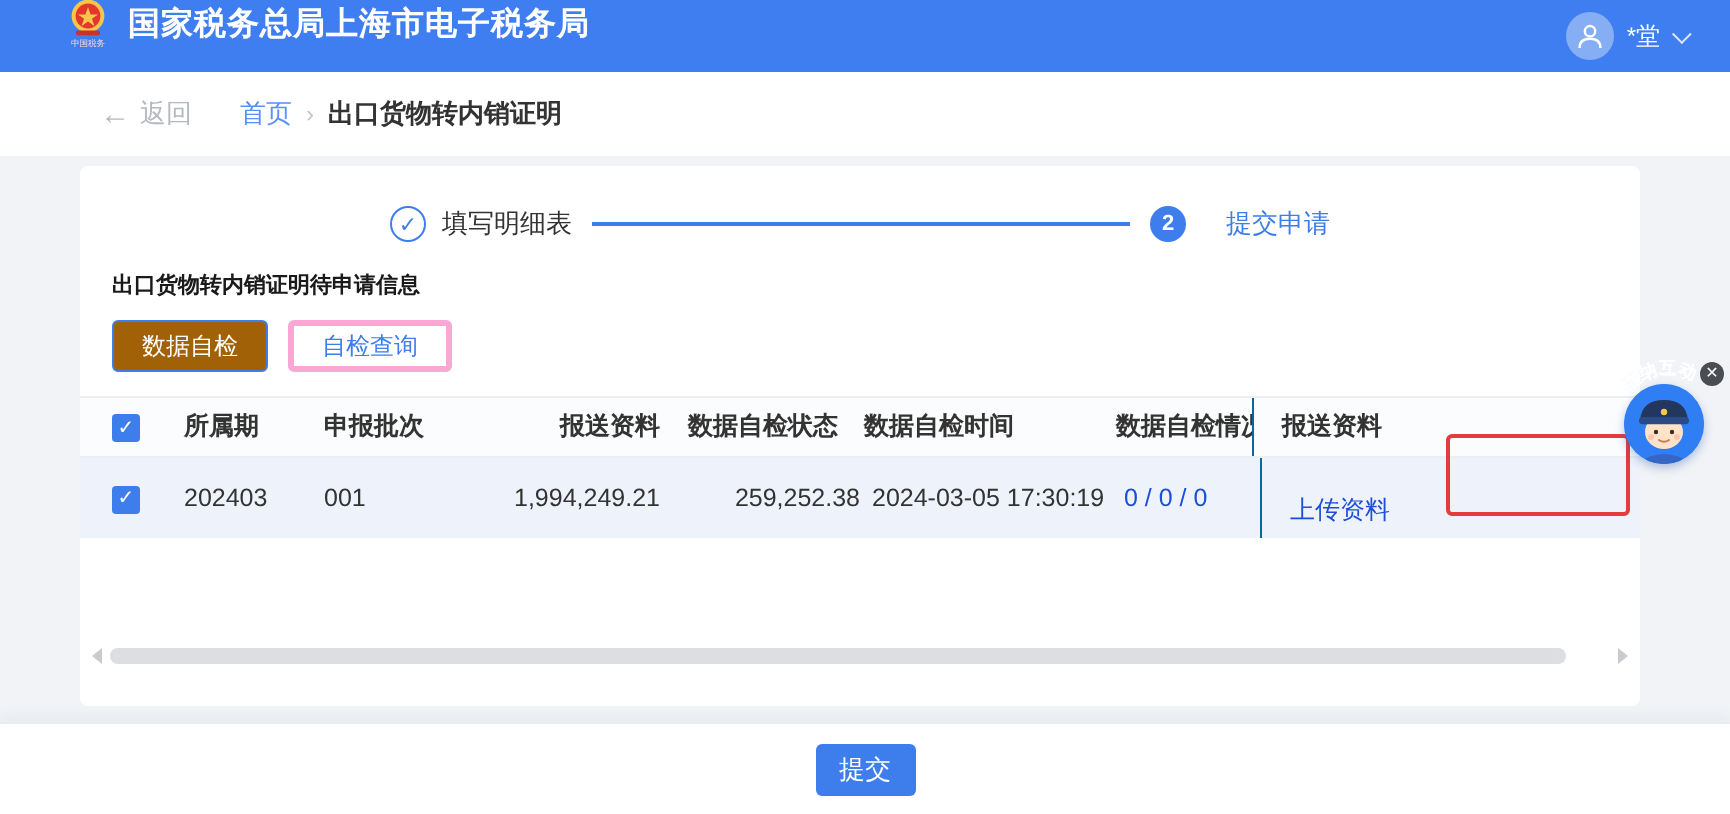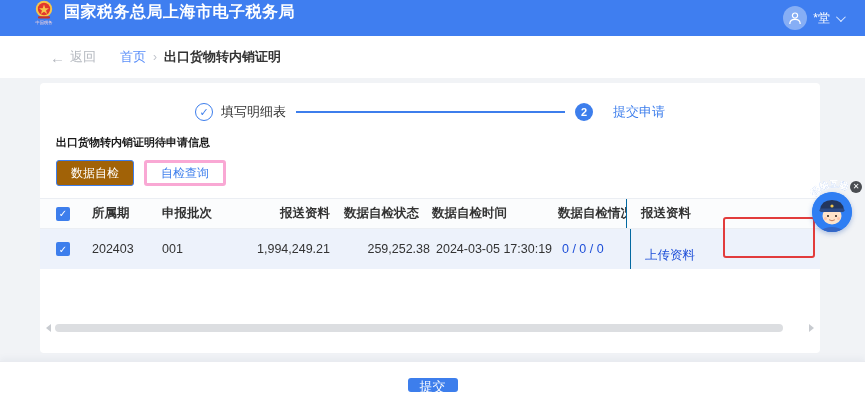--- a/index.html
+++ b/index.html
@@ -72,21 +72,21 @@
   .hscroll { position:absolute; left:0; right:0; top:238px; height:14px; display:flex; align-items:center; padding:0 6px; }
   .hs-arrow { width:0; height:0; border-top:4px solid transparent; border-bottom:4px solid transparent; cursor:pointer; }
   .hs-left { border-right:5px solid #c8cbd0; margin-right:4px; }
   .hs-right { border-left:5px solid #c8cbd0; margin-left:4px; }
   .hs-track { flex:1; height:8px; }
   .hs-thumb { height:8px; width:97%; background:#dcdee1; border-radius:4px; cursor:grab; }
 
   
   .app-footer { height:46px; background:#fff; border-top:1px solid #e9ebf0;
     box-shadow:0 -3px 6px rgba(90,100,130,.06); display:flex; align-items:center; justify-content:center; }
-  .submit-btn { min-width:46px; height:14px; background:#3d7eec; color:#fff; border:none; border-radius:3px;
+  .submit-btn { min-width:46px; height:26px; background:#3d7eec; color:#fff; border:none; border-radius:3px;
     font-size:13px; padding:0 12px; cursor:pointer; font-family:inherit; }
 
   
   .mascot { position:absolute; left:806px; top:178px; width:59px; height:60px; z-index:20; }
   .mascot-arc { position:absolute; left:0; top:2px; }
   .mascot-circle { position:absolute; left:6px; top:14px; width:40px; height:40px; border-radius:50%;
     background:#2f7ef3; overflow:hidden; cursor:pointer; box-shadow:0 2px 5px rgba(40,90,180,.35); }
   .mascot-close { position:absolute; left:44px; top:3px; width:12px; height:12px; border-radius:50%;
     background:#4a4d52; color:#fff; font-size:8px; line-height:12px; text-align:center; cursor:pointer; }
 </style>

